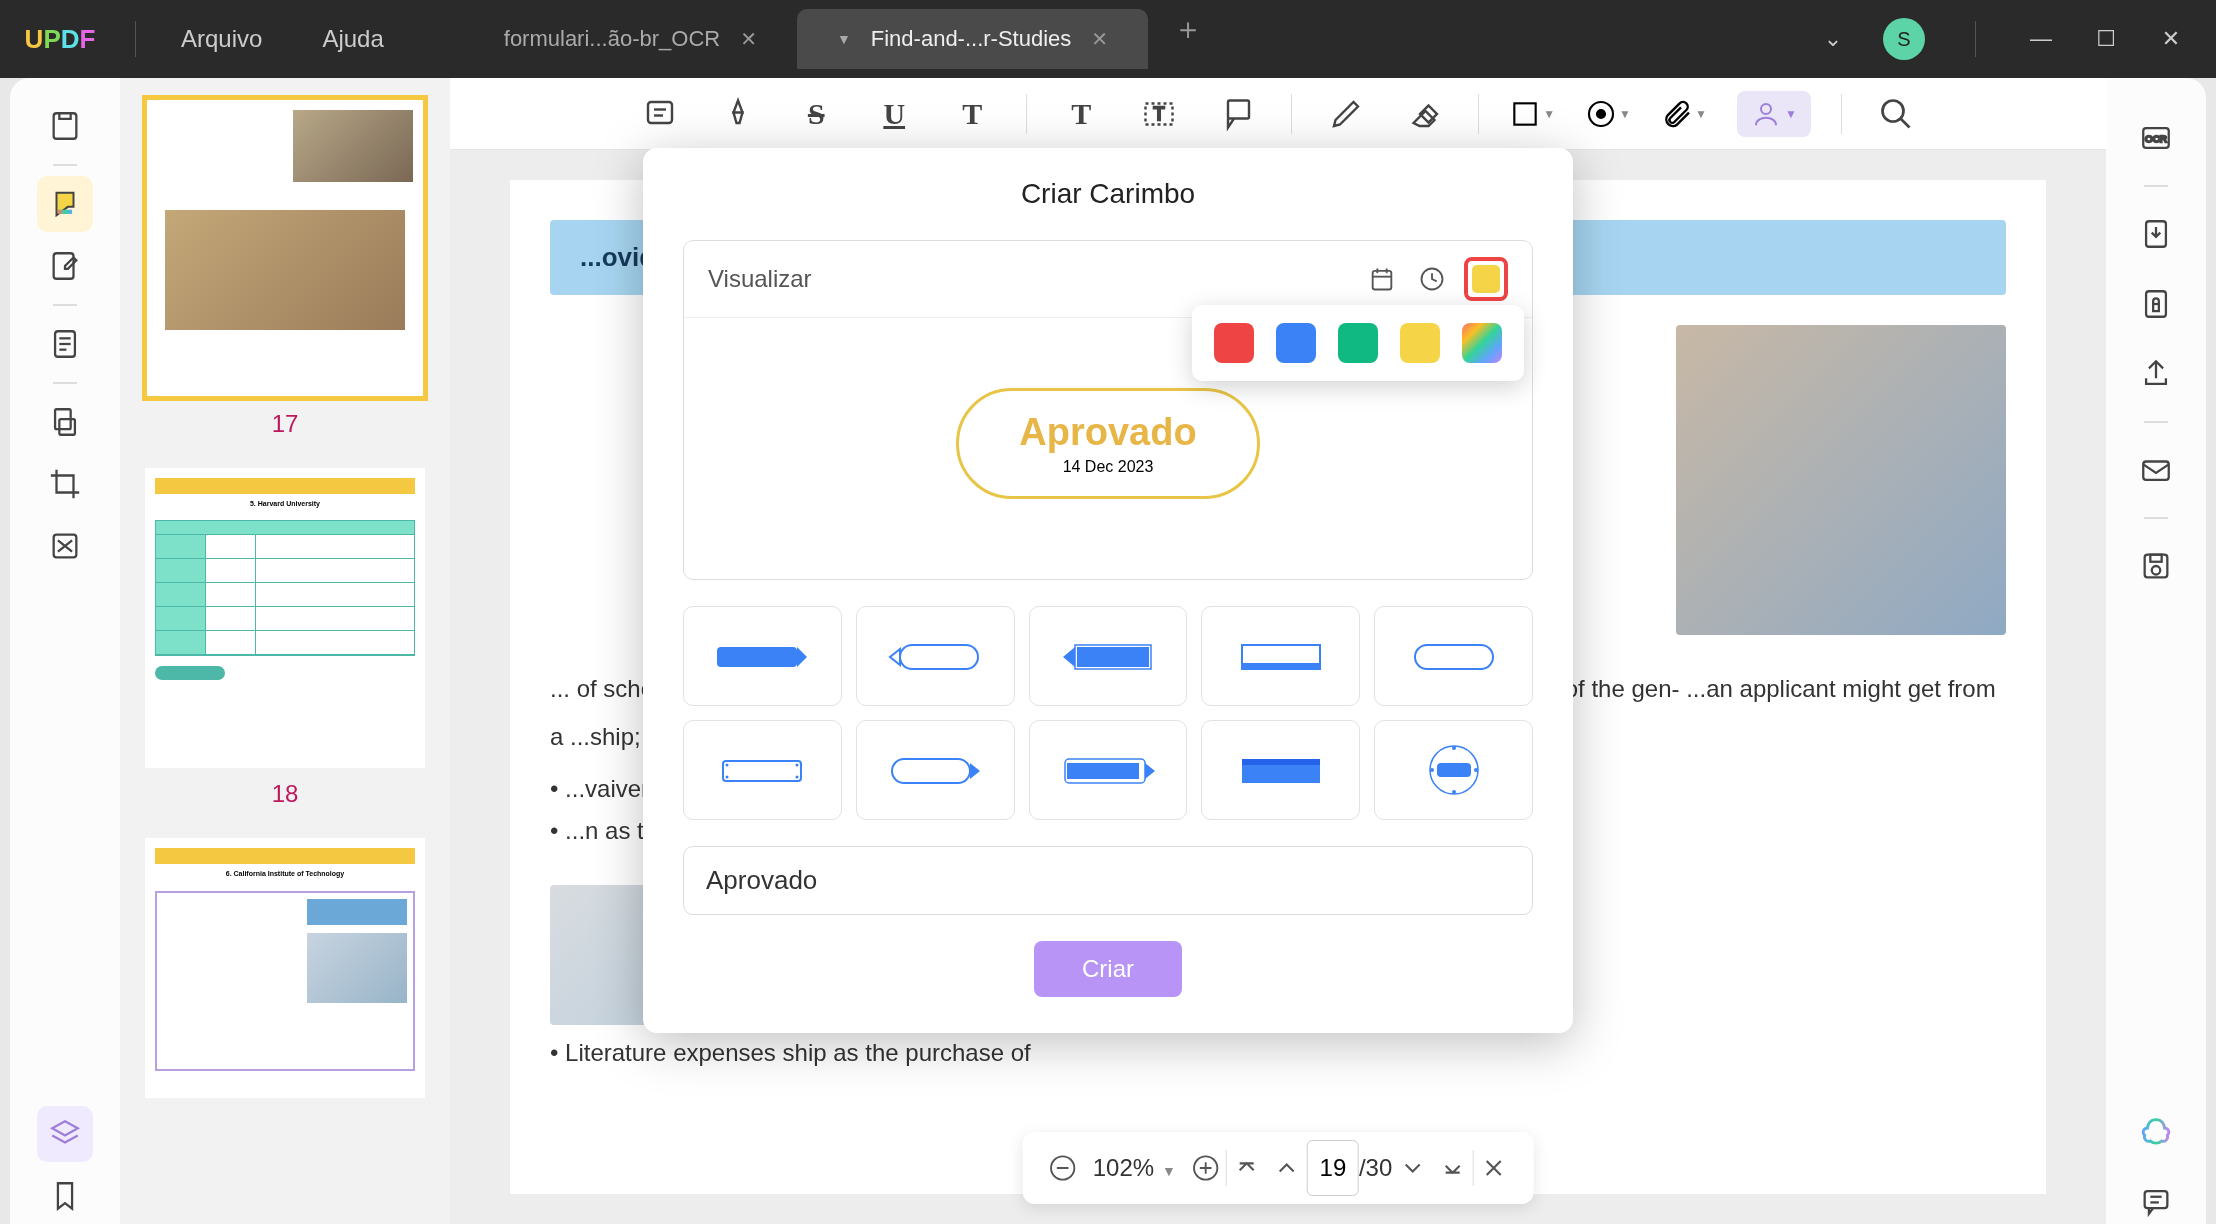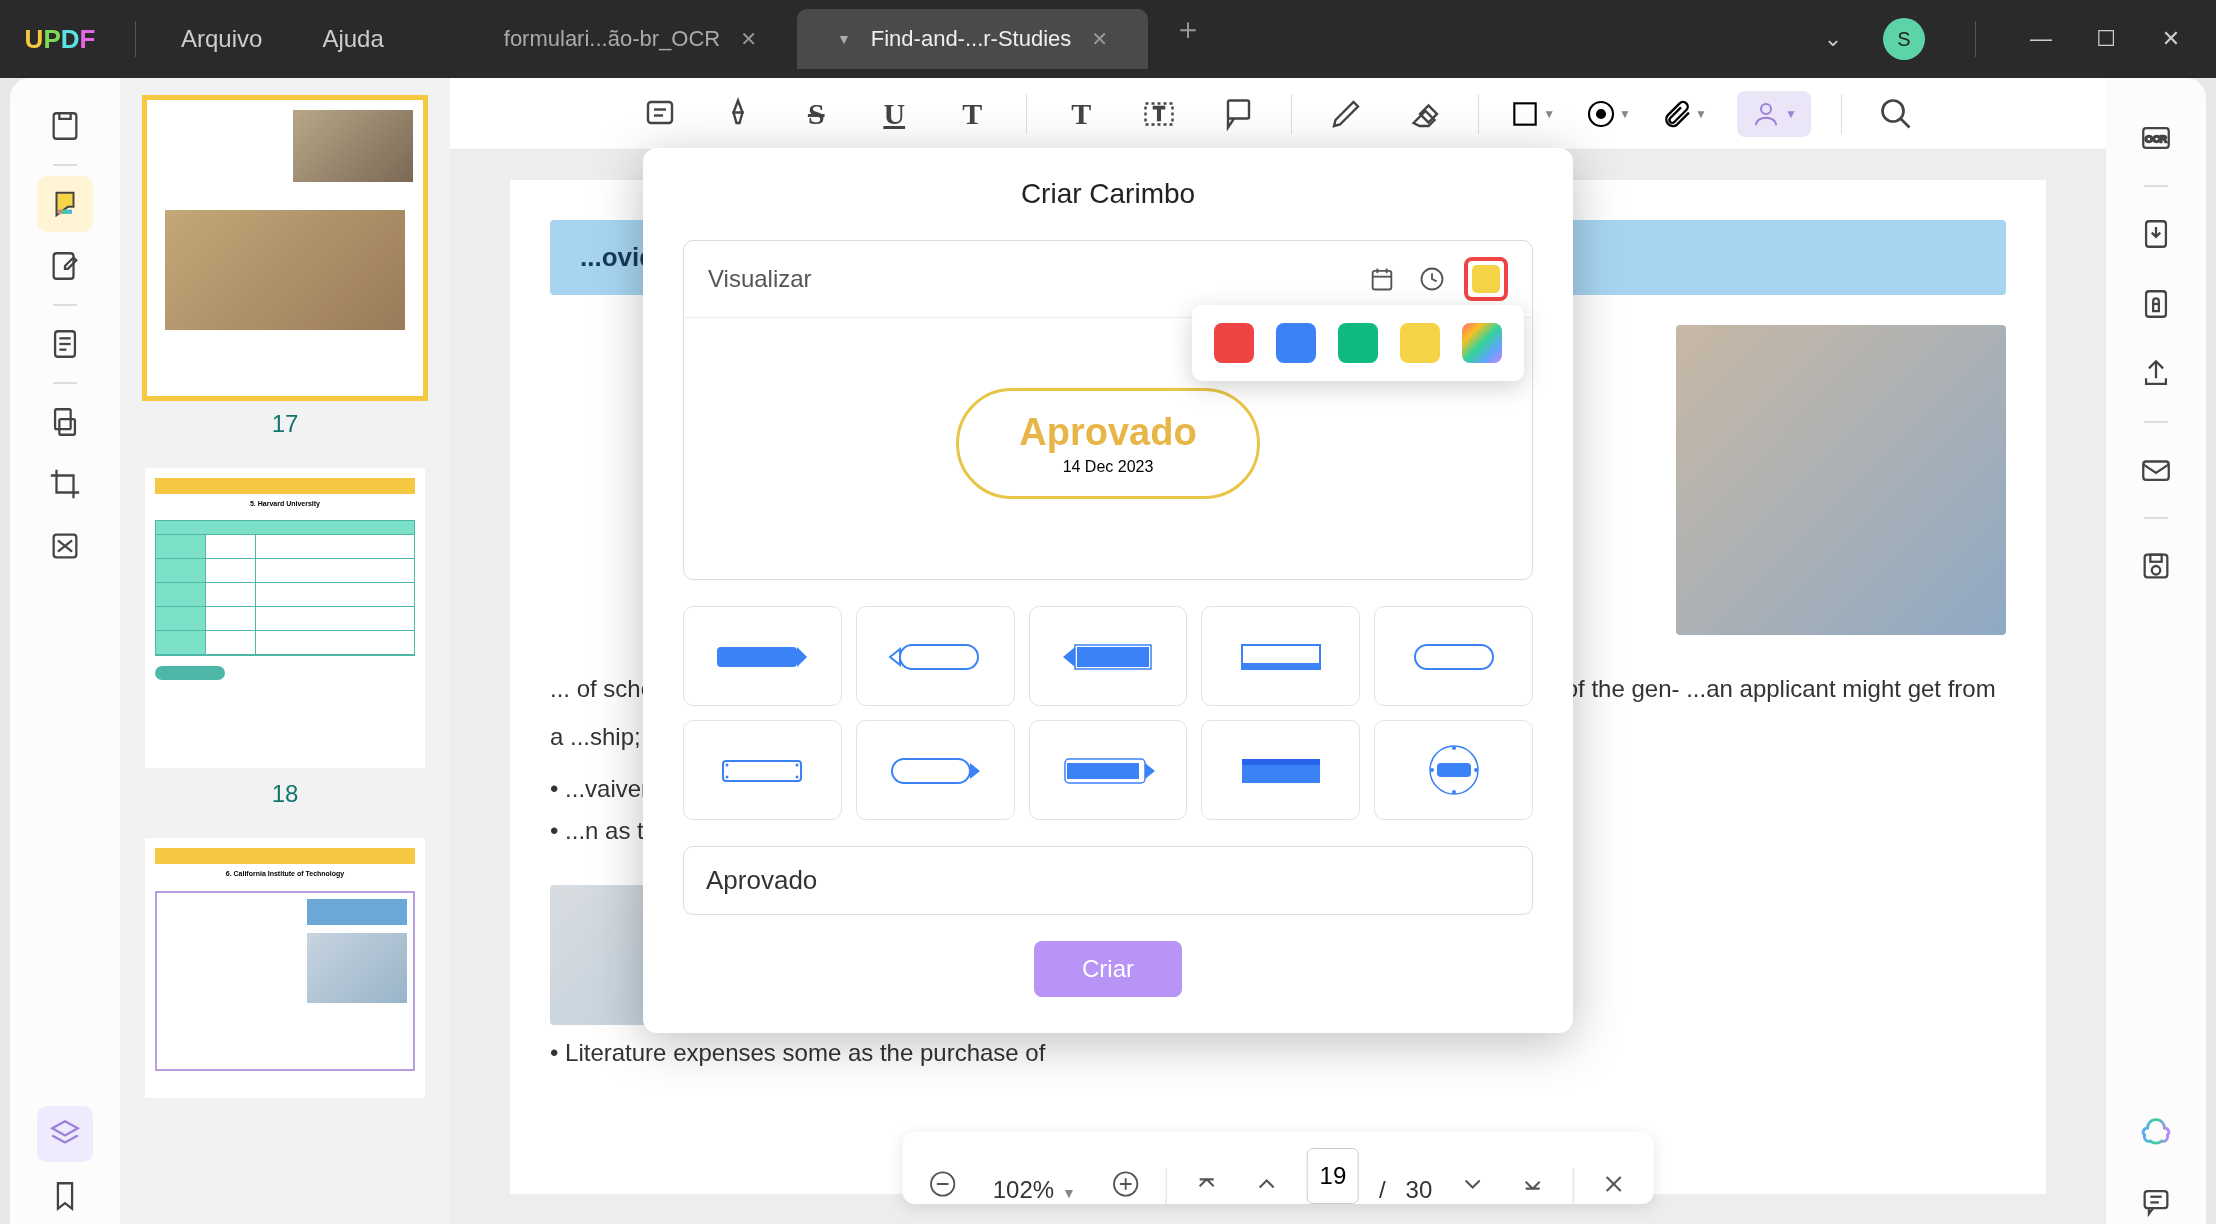--- a/index.html
+++ b/index.html
@@ -28,41 +28,41 @@
 .left-tool { width: 56px; height: 56px; display: flex; align-items: center; justify-content: center; border-radius: 10px; cursor: pointer; color: #444; }
 .left-tool.active { background: #fff5d6; }
 .left-tool svg { width: 34px; height: 34px; }
 .left-sep { width: 24px; height: 2px; background: #ddd; margin: 4px 0; }
 .left-spacer { flex: 1; }
 
 .thumbs-panel { width: 330px; background: #f2f2f2; overflow-y: auto; padding: 20px 10px; }
 .thumb { margin-bottom: 30px; text-align: center; }
 .thumb-img { width: 280px; height: 300px; background: #fff; margin: 0 auto; border: 2px solid transparent; }
 .thumb-img.selected { border-color: #f5c842; outline: 3px solid #f5c842; }
-.thumb-label { margin-top: 12px; font-size: 24px; color: #0f766e; }
+.thumb-label { margin-top: 12px; font-size: 24px; color: #be185d; }
 
 .content-area { flex: 1; background: #ededed; position: relative; display: flex; flex-direction: column; }
 
 .top-toolbar { height: 72px; background: #fff; display: flex; align-items: center; justify-content: center; gap: 30px; border-bottom: 1px solid #e5e5e5; }
 .tt-btn { width: 48px; height: 48px; display: flex; align-items: center; justify-content: center; color: #444; cursor: pointer; font-size: 30px; font-family: Georgia, serif; }
 .tt-btn svg { width: 36px; height: 36px; }
 .tt-sep { width: 1px; height: 40px; background: #ddd; }
 .tt-dd { display: flex; align-items: center; gap: 2px; }
 .tt-dd-arrow { font-size: 12px; color: #888; }
 .sign-btn { background: #eae6f8; border-radius: 8px; padding: 8px 14px; display: flex; align-items: center; gap: 4px; }
 
 .doc-view { flex: 1; background: #ededed; padding: 30px 60px; overflow: hidden; position: relative; }
 .doc-page { background: #fff; width: 100%; height: 100%; padding: 40px; }
 .doc-banner { background: #a7d5f1; padding: 22px 30px; font-size: 26px; font-weight: 600; color: #163a5a; border-radius: 4px; }
 .doc-photo { width: 330px; height: 310px; background: linear-gradient(135deg, #c8b8a5 0%, #8fa9c4 100%); margin-top: 30px; float: right; border-radius: 4px; }
 .doc-text { margin-top: 30px; font-size: 24px; color: #333; line-height: 2; }
 .doc-bullet { margin-top: 14px; font-size: 24px; color: #333; }
 .kb-img { width: 440px; height: 140px; background: linear-gradient(135deg, #d8dce0 0%, #a8c4d8 100%); margin-top: 40px; border-radius: 4px; }
 
-.bottom-bar { position: absolute; bottom: 20px; left: 50%; transform: translateX(-50%); background: #fff; border-radius: 12px; box-shadow: 0 4px 16px rgba(0,0,0,0.1); height: 72px; display: flex; align-items: flex-end; padding: 0 20px; gap: 20px; }
+.bottom-bar { position: absolute; bottom: 20px; left: 50%; transform: translateX(-50%); background: #fff; border-radius: 12px; box-shadow: 0 4px 16px rgba(0,0,0,0.1); height: 72px; display: flex; align-items: center; padding: 0 20px; }
 .bb-btn { width: 40px; height: 40px; display: flex; align-items: center; justify-content: center; cursor: pointer; color: #555; }
 .bb-btn svg { width: 28px; height: 28px; }
 .bb-zoom { font-size: 24px; color: #333; padding: 0 10px; }
 .bb-zoom-dd { font-size: 14px; color: #888; margin-left: 8px; }
 .bb-sep { width: 1px; height: 36px; background: #ddd; }
 .bb-page-input { width: 52px; height: 56px; border: 1px solid #ccc; border-radius: 6px; text-align: center; font-size: 24px; }
 .bb-page-total { font-size: 24px; color: #333; }
 
 .right-toolbar { width: 100px; background: #fcfcfc; border-radius: 0 20px 0 0; display: flex; flex-direction: column; align-items: center; padding-top: 37px; gap: 24px; }
 .right-tool { width: 46px; height: 46px; display: flex; align-items: center; justify-content: center; cursor: pointer; color: #444; }
@@ -371,21 +371,21 @@
 
     <div class="doc-view">
       <div class="doc-page">
         <div class="doc-banner">...ovided by Caltech Scholar- ...nancial Aid Programs</div>
         <div class="doc-photo"></div>
         <div style="clear:both"></div>
         <div class="doc-text">... of scholarships and financial aid ...rovide different sponsored cover- ...ollowing are just some of the gen- ...an applicant might get from a ...ship;</div>
         <div class="doc-bullet">• ...vaiver of academic education</div>
         <div class="doc-bullet">• ...n as tuition</div>
         <div class="kb-img"></div>
-        <div class="doc-bullet">• Literature expenses some as the purchase of</div>
+        <div class="doc-bullet">• Literature expenses ship as the purchase of</div>
       </div>
     </div>
 
     <div class="bottom-bar">
       <div class="bb-btn">
           <svg viewBox="0 0 24 24" fill="none" stroke="currentColor" stroke-width="1.6">
             <circle cx="12" cy="12" r="10"></circle>
             <line x1="7" y1="12" x2="17" y2="12"></line>
           </svg>
         </div>

